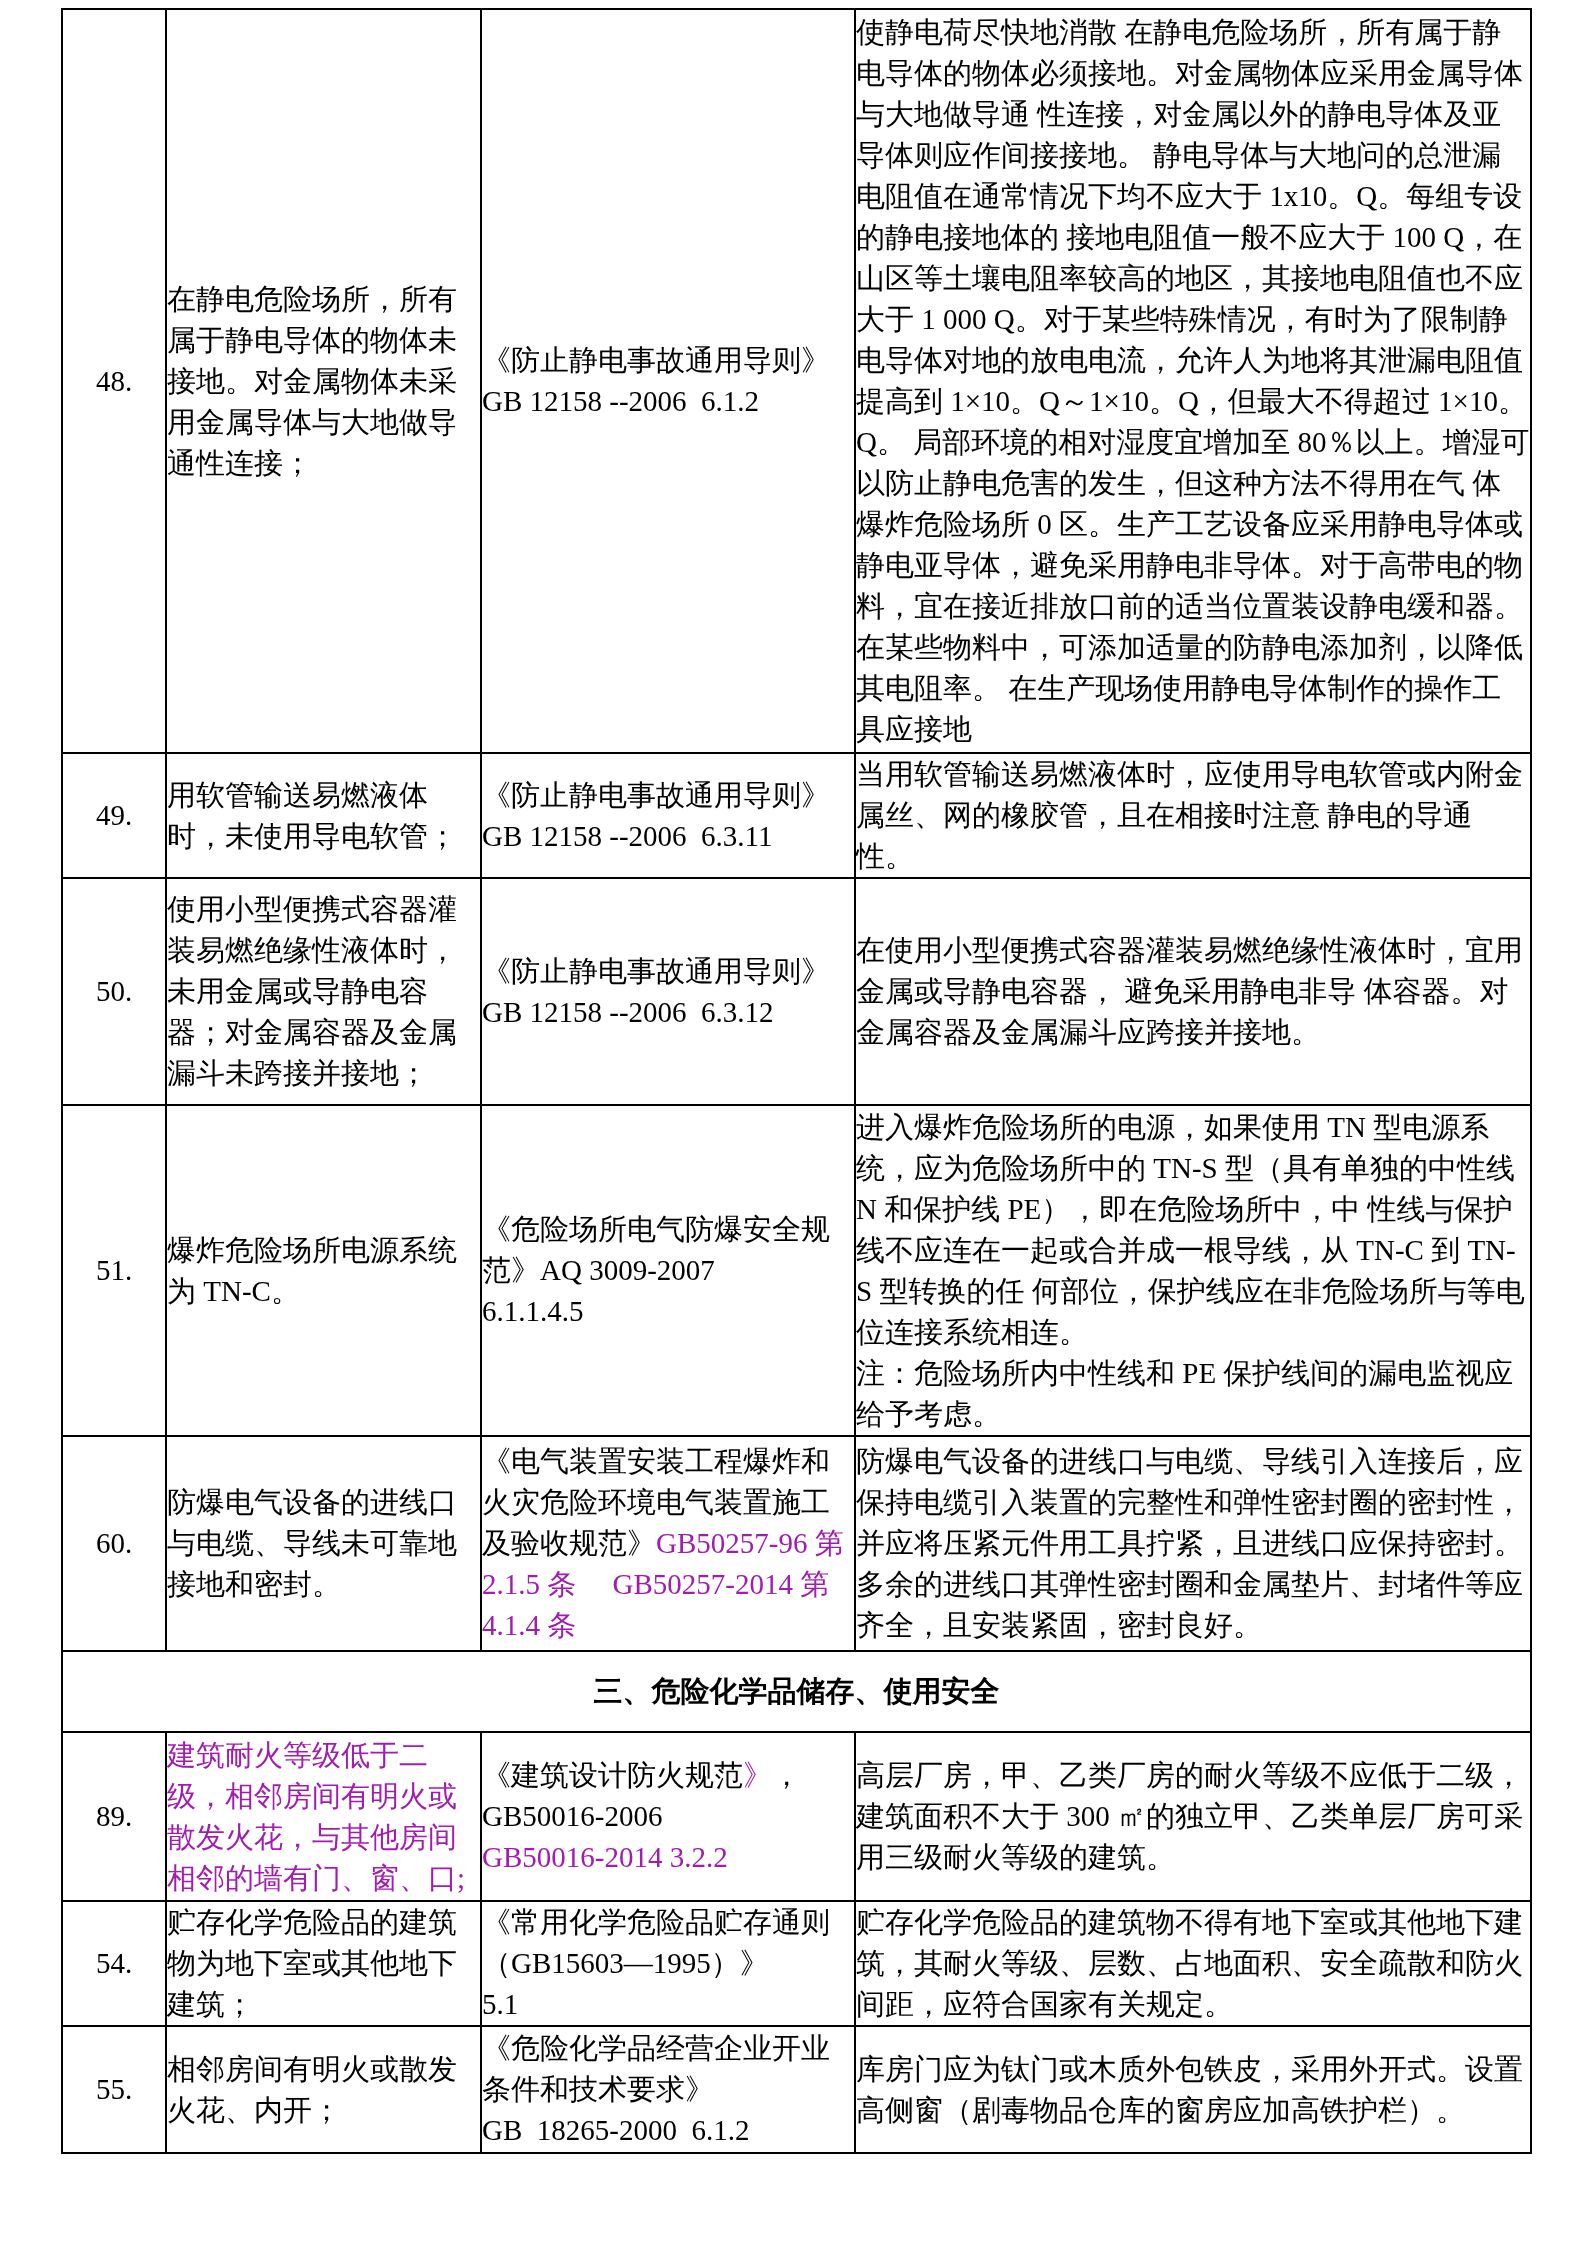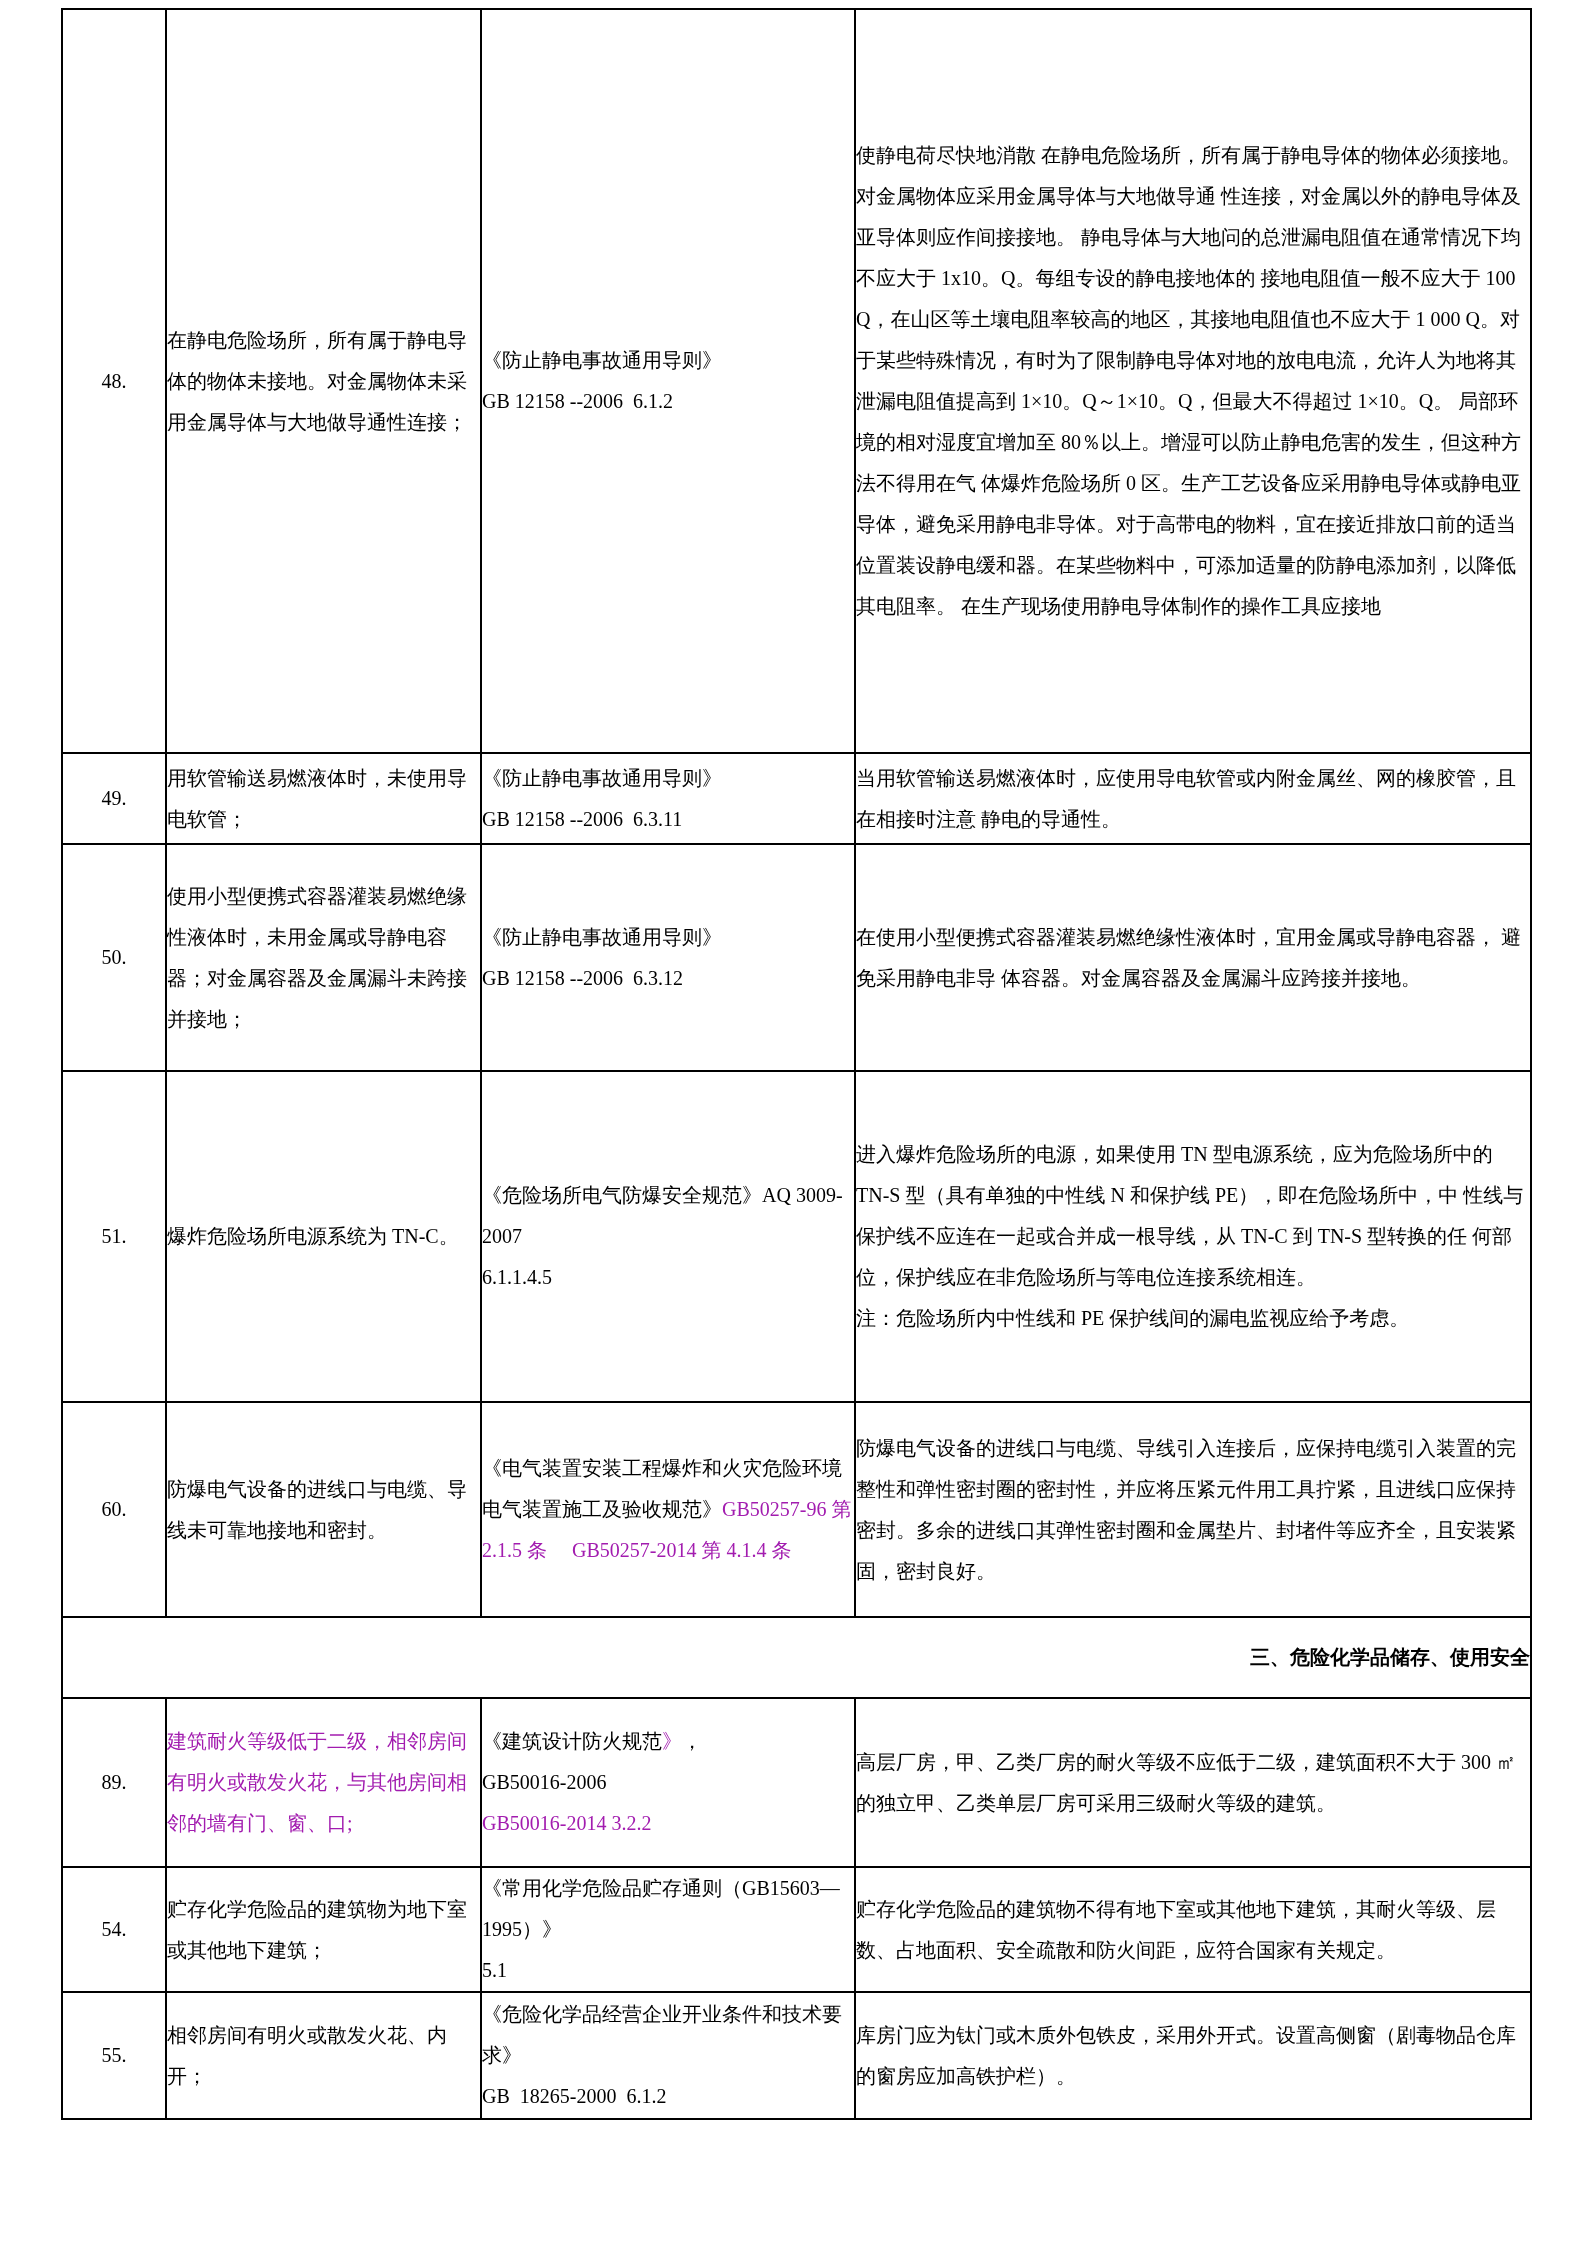--- a/index.html
+++ b/index.html
@@ -15,33 +15,33 @@
     position:absolute;
     left:61px;
     top:8px;
     width:1469px;
     border-collapse:collapse;
     table-layout:fixed;
   }
   table.doc td{
     border:2px solid #000000;
     vertical-align:middle;
-    font-size:20px;
+    font-size:29px;
     line-height:41px;
     white-space:pre-wrap;
     word-break:normal;
     overflow:hidden;
     padding:0;
   }
   td.c-no{text-align:center;}
   td.c-problem{padding:2px 10px 2px 16px;text-align:left;}
   td.c-standard{padding:2px 6px 2px 10px;text-align:left;margin-top:19px;}
   td.c-detail{padding:2px 10px 2px 12px;text-align:left;}
   td.section{
-    text-align:right;
+    text-align:center;
     font-weight:bold;
     padding:0;
   }
   .red{color:#a21caf;}
 </style>
 </head>
 <body>
 
 <div class="page">
   <table class="doc">

